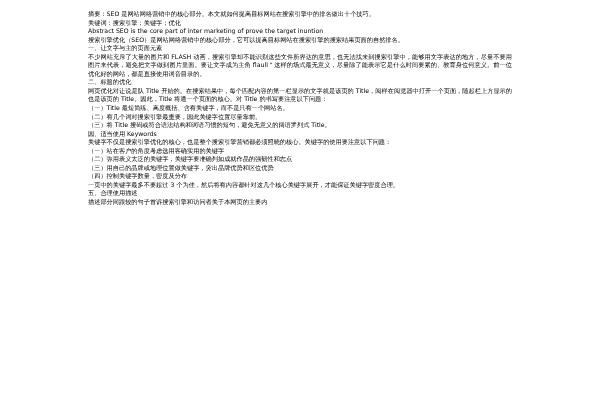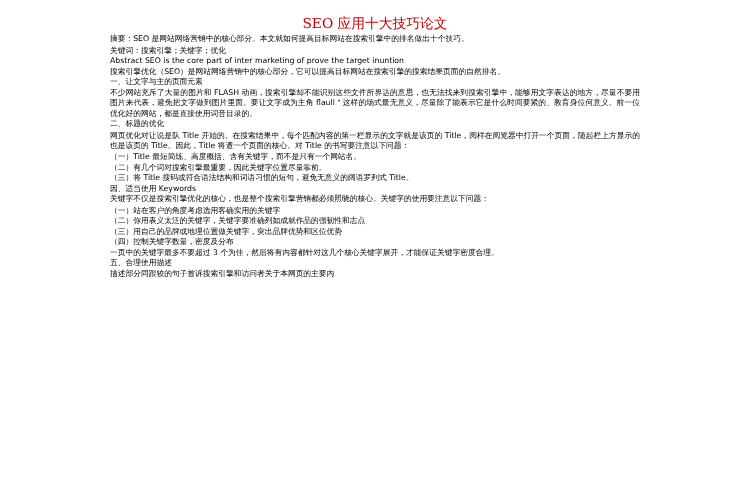--- a/index.html
+++ b/index.html
@@ -38,21 +38,20 @@
   .body-text p {
     margin: 0;
     padding: 0;
     white-space: pre-wrap;
   }
 </style>
 </head>
 <body>
 
 <div class="page">
-  <div class="doc-title">SEO 应用十大技巧论文</div>
   <div class="body-text">
     <p>摘要：SEO 是网站网络营销中的核心部分。本文就如何提高目标网站在搜索引擎中的排名做出十个技巧。</p>
     <p>关键词：搜索引擎；关键字；优化</p>
     <p>Abstract SEO is the core part of inter marketing of prove the target inuntion</p>
     <p>搜索引擎优化（SEO）是网站网络营销中的核心部分，它可以提高目标网站在搜索引擎的搜索结果页面的自然排名。</p>
     <p>一、让文字与主的页面元素</p>
     <p>不少网站充斥了大量的图片和 FLASH 动画，搜索引擎却不能识别这些文件所界达的意思，也无法找来到搜索引擎中，能够用文字表达的地方，尽量不要用图片来代表，避免把文字做到图片里面。要让文字成为主角 flaull＂这样的场式最无意义，尽量除了能表示它是什么时间要紧的、教育身位何意义。前一位优化好的网站，都是直接使用词音目录的。</p>
     <p>二、标题的优化</p>
     <p>网页优化对让说是队 Title 开始的。在搜索结果中，每个匹配内容的第一栏显示的文字就是该页的 Title，阅样在阅览器中打开一个页面，随起栏上方显示的也是该页的 Title。因此，Title 将遭一个页面的核心。对 Title 的书写要注意以下问题：</p>
     <p>（一）Title 最短简练、高度概括、含有关键字，而不是只有一个网站名。</p>

